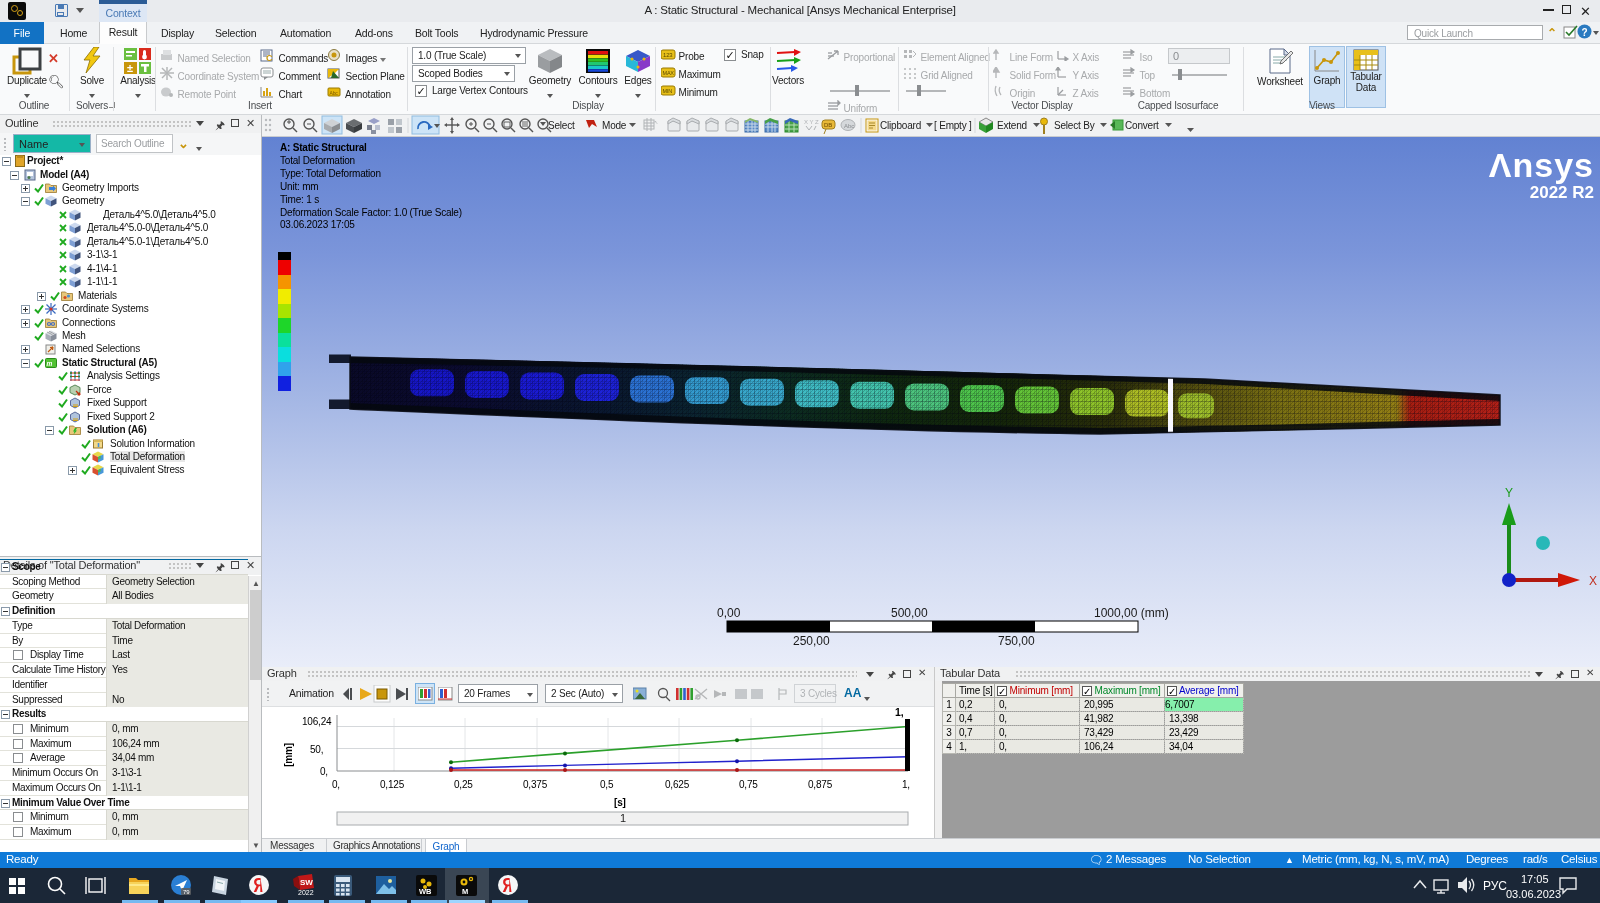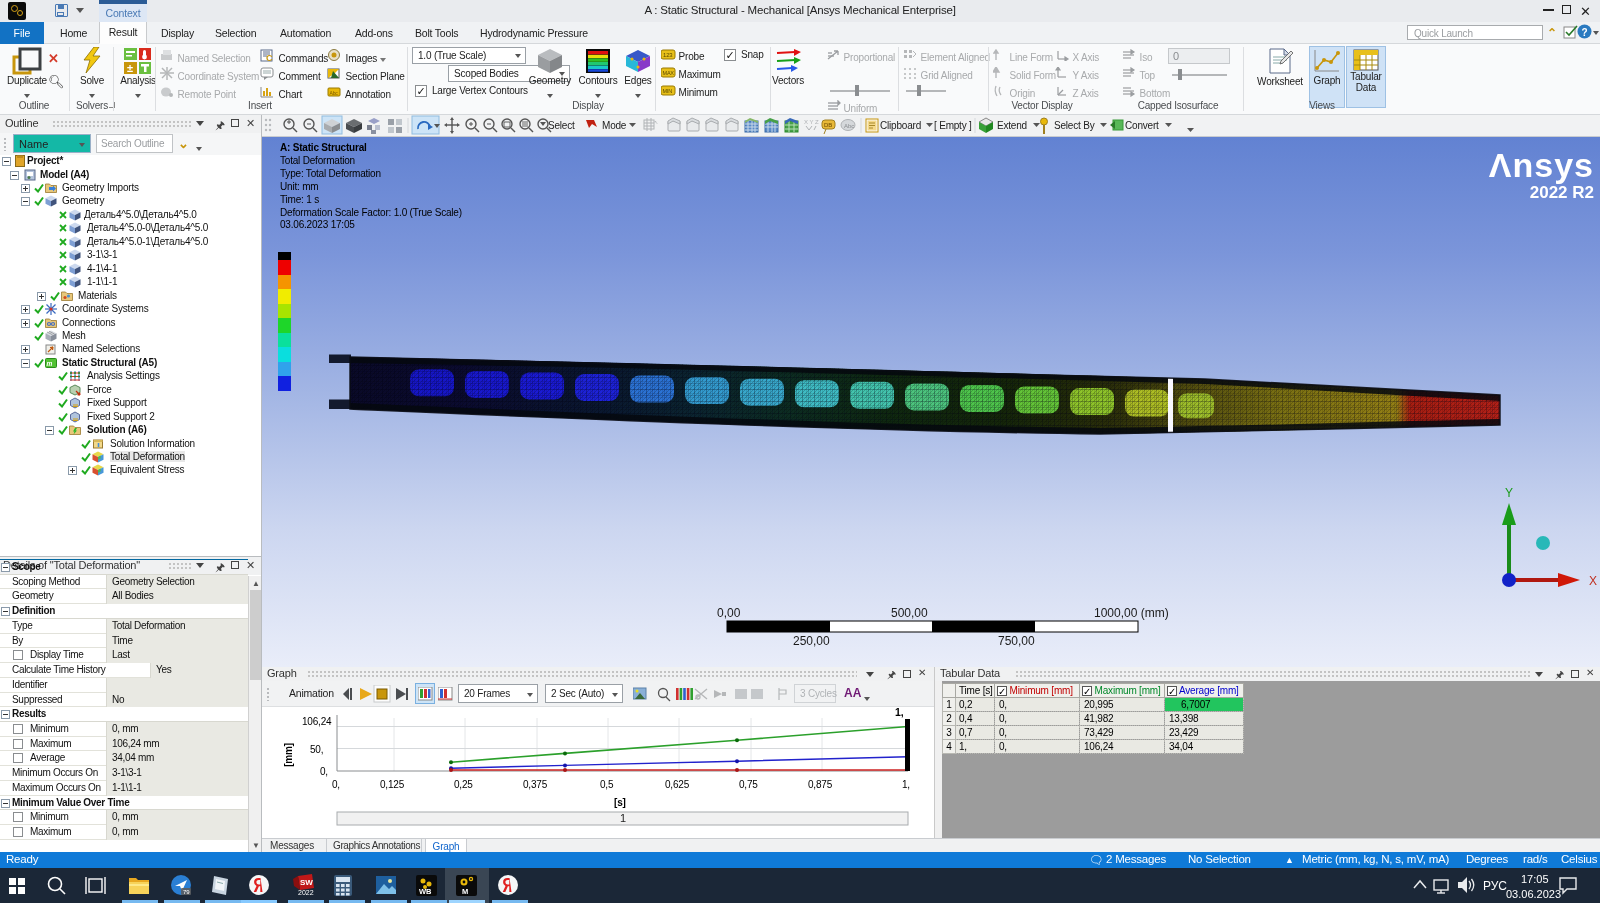--- a/index.html
+++ b/index.html
@@ -149,21 +149,21 @@
         <polygon points="6,4 12,11 4,11" fill="#2a6a2a"></polygon>
       </svg><span class="rtxt"> Section Plane</span></div>
   <div class="srow" style="left:327px;top:41px;"><svg width="16" height="13">
         <rect x="1" y="3" width="12" height="8" rx="1" fill="#e8b80a" stroke="#9a7a00"></rect>
         <text x="2.5" y="9.5" font-size="5" fill="#7a5a00">Abc</text>
       </svg><span class="rtxt"> Annotation</span></div>
   <div class="rlabel" style="left:200px;">Insert</div>
   <div class="rsep" style="left:407px;"></div>
 
   <div class="combo" style="left:412px;top:3px;width:114px;">1.0 (True Scale)<span class="ca ddarrow"></span></div>
-  <div class="combo" style="left:412px;top:21px;width:122px;margin-left:36px;">Scoped Bodies<span class="ca ddarrow"></span></div>
+  <div class="combo" style="left:412px;top:21px;width:103px;">Scoped Bodies<span class="ca ddarrow"></span></div>
   <div class="cb" style="left:415px;top:41px;">✓</div>
   <div class="abs rtxt" style="left:432px;top:41px;">Large Vertex Contours</div>
   <div class="bigbtn" style="left:520px;width:60px;">
     <svg width="30" height="26" style="margin-top:2px;">
         <polygon points="15,1 27,7 15,13 3,7" fill="#b9bcbf"></polygon>
         <polygon points="3,7 15,13 15,25 3,19" fill="#9a9da0"></polygon>
         <polygon points="15,13 27,7 27,19 15,25" fill="#84878a"></polygon>
       </svg>
     <div class="rtxt" style="margin-top:-2px;">Geometry</div>
     <div style="margin-top:1px;"><span class="ddarrow"></span></div>
@@ -787,21 +787,21 @@
         </svg>
         <span class="abs" style="left:62px;top:1px;">Geometry</span>
       </div>
     <div class="abs" style="left:0;top:53.9px;width:262px;height:13.5px;">
         <svg class="abs" style="left:58px;top:2px;" width="10" height="10">
           <use href="#i-x"></use>
         </svg>
         <svg class="abs" style="left:69px;top:1px;" width="12" height="12">
           <use href="#i-cube"></use>
         </svg>
-        <span class="abs" style="left:84px;top:1px;">Деталь4^5.0\Деталь4^5.0</span>
+        <span class="abs" style="left:103px;top:1px;">Деталь4^5.0\Деталь4^5.0</span>
       </div>
     <div class="abs" style="left:0;top:67.3px;width:262px;height:13.5px;">
         <svg class="abs" style="left:58px;top:2px;" width="10" height="10">
           <use href="#i-x"></use>
         </svg>
         <svg class="abs" style="left:69px;top:1px;" width="12" height="12">
           <use href="#i-cube"></use>
         </svg>
         <span class="abs" style="left:87px;top:1px;">Деталь4^5.0-0\Деталь4^5.0</span>
       </div>
@@ -1036,21 +1036,21 @@
       </div>
     <div class="abs" style="left:0;top:88.3px;width:248px;height:14.72px;border-bottom:1px solid #e2e2da;">
       <span class="abs" style="left:13px;top:2px;width:10px;height:10px;border:1px solid #8a8d90;background:#fff;"></span>
         <span class="abs" style="left:30px;top:1px;">Display Time</span>
       <div class="abs" style="left:106px;top:0;width:142px;height:14.72px;background:#e9e9e3;border-left:1px solid #d8d8d0;">
           <span class="abs" style="left:5px;top:1px;">Last</span>
         </div>
       </div>
     <div class="abs" style="left:0;top:103.0px;width:248px;height:14.72px;border-bottom:1px solid #e2e2da;">
       <span class="abs" style="left:12px;top:1px;">Calculate Time History</span>
-      <div class="abs" style="left:106px;top:0;width:142px;height:14.72px;background:#e9e9e3;border-left:1px solid #d8d8d0;margin-left:44px;">
+      <div class="abs" style="left:106px;top:0;width:142px;height:14.72px;background:#e9e9e3;border-left:1px solid #d8d8d0;">
           <span class="abs" style="left:5px;top:1px;">Yes</span>
         </div>
       </div>
     <div class="abs" style="left:0;top:117.8px;width:248px;height:14.72px;border-bottom:1px solid #e2e2da;">
       <span class="abs" style="left:12px;top:1px;">Identifier</span>
       <div class="abs" style="left:106px;top:0;width:142px;height:14.72px;background:#e9e9e3;border-left:1px solid #d8d8d0;">
           <span class="abs" style="left:5px;top:1px;"></span>
         </div>
       </div>
     <div class="abs" style="left:0;top:132.5px;width:248px;height:14.72px;border-bottom:1px solid #e2e2da;">
@@ -1310,21 +1310,21 @@
           <line x1="109" y1="3" x2="109" y2="13"></line>
           <line x1="121" y1="3" x2="121" y2="13"></line>
           <line x1="125" y1="3" x2="125" y2="13"></line>
         </g>
       <g stroke="#b5b7b9" stroke-width="1.2" fill="none">
           <line x1="146" y1="14" x2="146" y2="2"></line>
           <path d="M146,4 h7 v4 h-7"></path>
         </g>
     </svg>
     <div class="abs" style="left:532px;top:3px;width:42px;height:19px;background:#f1f2f3;border:1px solid #d0d3d6;color:#b0b3b6;line-height:17px;padding-left:5px;font-size:10px;letter-spacing:-0.2px;white-space:nowrap;">3 Cycles</div>
-    <div class="abs" style="left:582px;top:5px;font-weight:bold;color:#701a75;font-size:12px;">AA</div>
+    <div class="abs" style="left:582px;top:5px;font-weight:bold;color:#0369a1;font-size:12px;">AA</div>
     <div class="abs" style="left:602px;top:11px;"><span class="ddarrow"></span></div>
   </div>
 
   <svg class="abs" style="left:0;top:40px;" width="672" height="131">
     <g stroke="#e4e6e8">
         <line x1="132" y1="11" x2="132" y2="64"></line>
         <line x1="203" y1="11" x2="203" y2="64"></line>
         <line x1="275" y1="11" x2="275" y2="64"></line>
         <line x1="346" y1="11" x2="346" y2="64"></line>
         <line x1="417" y1="11" x2="417" y2="64"></line>
@@ -1398,21 +1398,21 @@
       <td style="width:39px;background:#f0f0ec;border:1px solid #a8a8a2;padding-left:3px;"><b style="font-weight:normal;">Time [s]</b></td>
       <td style="width:85px;background:#f0f0ec;border:1px solid #a8a8a2;padding-left:2px;"><span style="display:inline-block;width:10px;height:10px;background:#fff;border:1px solid #555;font-size:10px;line-height:9px;text-align:center;vertical-align:-1px;">✓</span> <span style="color:#c00000;">Minimum [mm]</span></td>
       <td style="width:85px;background:#f0f0ec;border:1px solid #a8a8a2;padding-left:2px;"><span style="display:inline-block;width:10px;height:10px;background:#fff;border:1px solid #555;font-size:10px;line-height:9px;text-align:center;vertical-align:-1px;">✓</span> <span style="color:#00882a;">Maximum [mm]</span></td>
       <td style="width:79px;background:#f0f0ec;border:1px solid #a8a8a2;padding-left:2px;"><span style="display:inline-block;width:10px;height:10px;background:#fff;border:1px solid #555;font-size:10px;line-height:9px;text-align:center;vertical-align:-1px;">✓</span> <span style="color:#0000cc;">Average [mm]</span></td>
     </tr>
     <tr style="height:14px;">
           <td style="background:#f0f0ec;border:1px solid #b8b8b2;text-align:center;">1</td>
           <td style="background:#e9e9e3;border:1px dotted #b8b8b2;padding-left:3px;">0,2</td>
           <td style="background:#e9e9e3;border:1px dotted #b8b8b2;padding-left:4px;">0,</td>
           <td style="background:#e9e9e3;border:1px dotted #b8b8b2;padding-left:4px;">20,995</td>
-          <td style="background:#22c55e;border:1px dotted #b8b8b2;padding-left:16px;">6,7007</td>
+          <td style="background:#86efac;border:1px dotted #b8b8b2;padding-left:0;">6,7007</td>
         </tr>
     <tr style="height:14px;">
           <td style="background:#f0f0ec;border:1px solid #b8b8b2;text-align:center;">2</td>
           <td style="background:#e9e9e3;border:1px dotted #b8b8b2;padding-left:3px;">0,4</td>
           <td style="background:#e9e9e3;border:1px dotted #b8b8b2;padding-left:4px;">0,</td>
           <td style="background:#e9e9e3;border:1px dotted #b8b8b2;padding-left:4px;">41,982</td>
           <td style="background:#e9e9e3;border:1px dotted #b8b8b2;padding-left:4px;">13,398</td>
         </tr>
     <tr style="height:14px;">
           <td style="background:#f0f0ec;border:1px solid #b8b8b2;text-align:center;">3</td>

